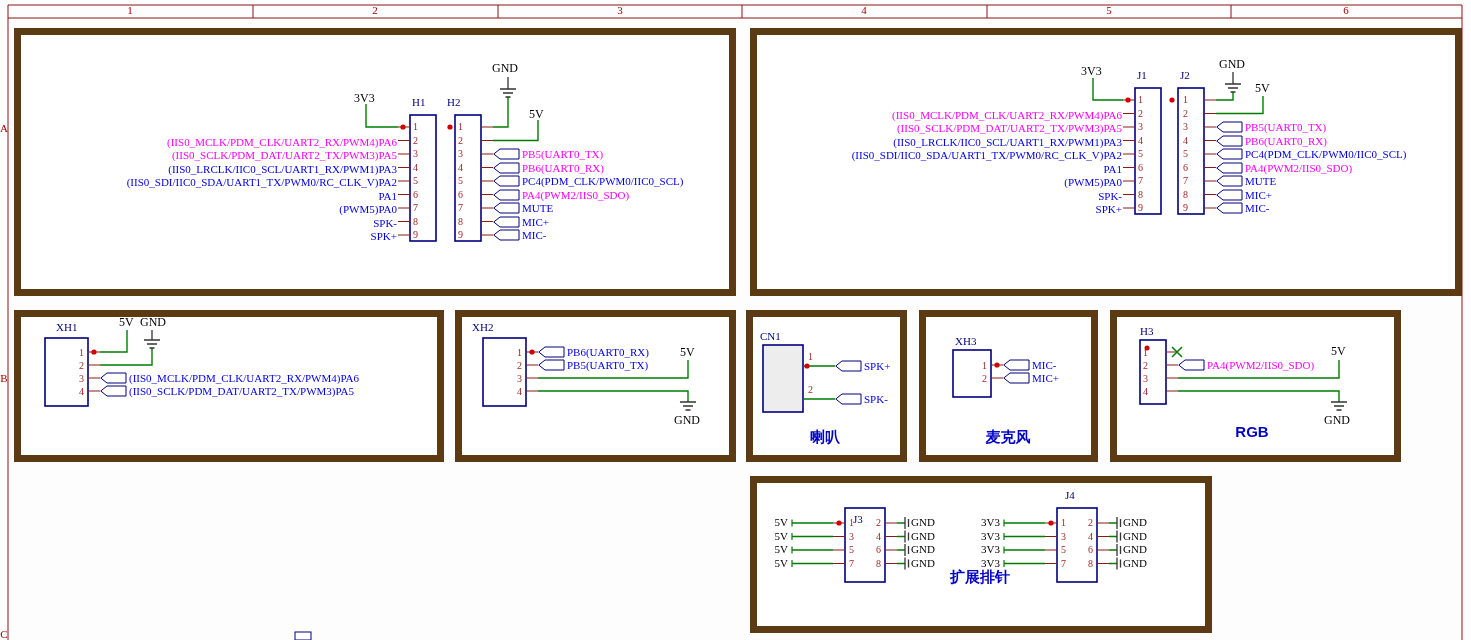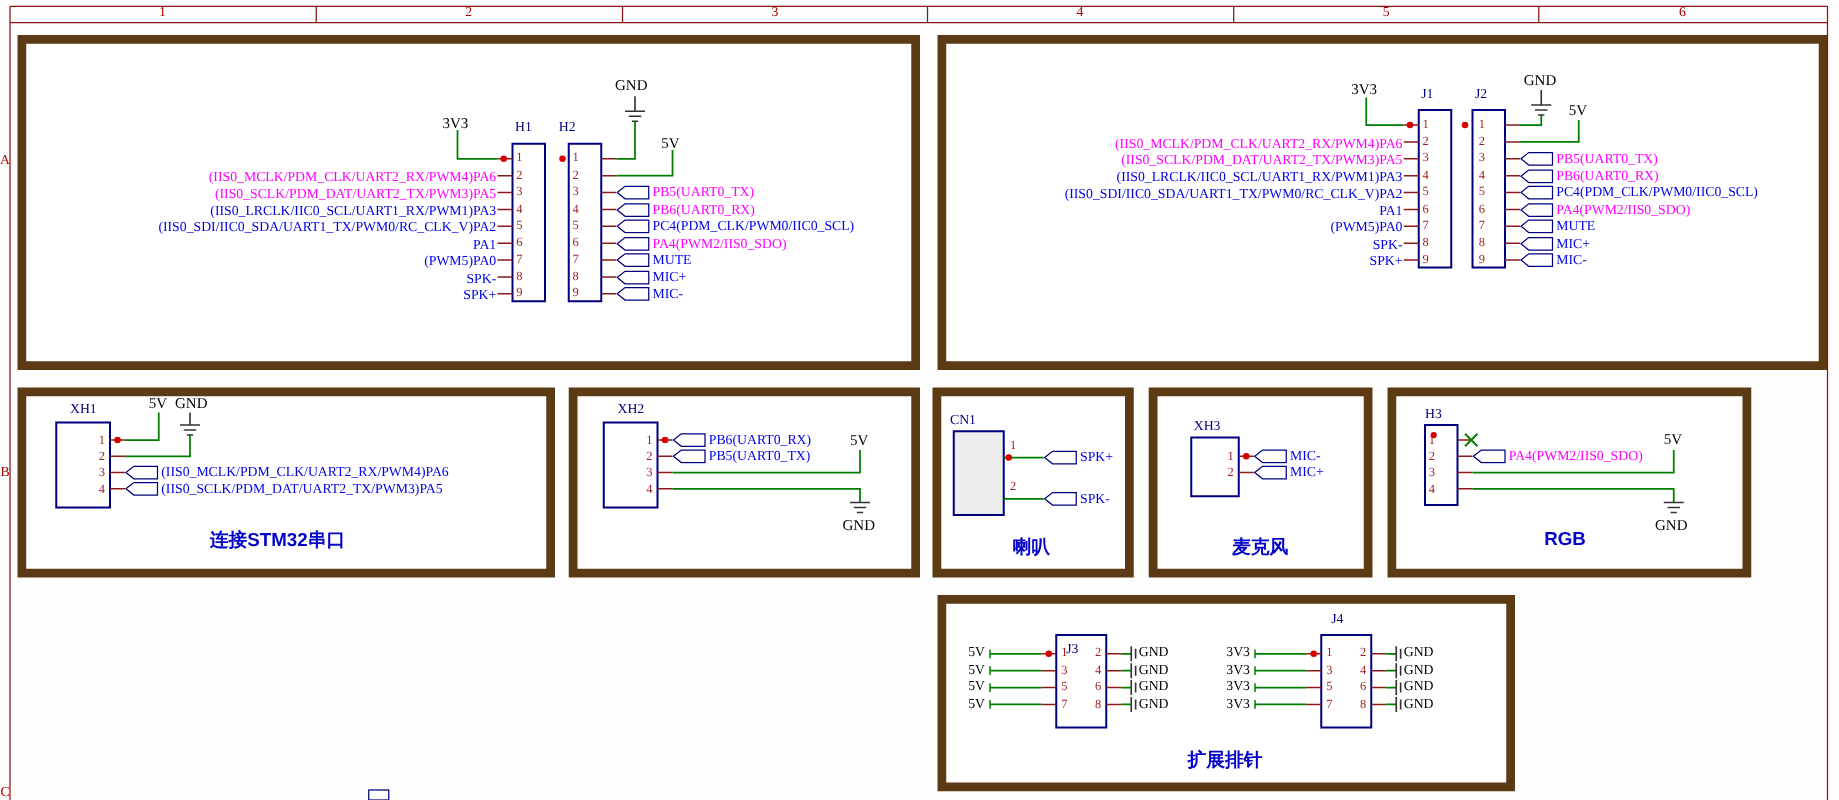--- a/index.html
+++ b/index.html
@@ -329,23 +329,22 @@
         </svg>
         <span class="net blu">(IIS0_MCLK/PDM_CLK/UART2_RX/PWM4)PA6</span>
       </div>
       <div class="portrow">
         <svg width="27" height="12" viewBox="0 0 27 12">
           <polygon points="0.75,6 7,1 26,1 26,11 7,11" fill="#fff" stroke="#00007f"></polygon>
         </svg>
         <span class="net blu">(IIS0_SCLK/PDM_DAT/UART2_TX/PWM3)PA5</span>
       </div>
     </div>
-  <div class="txt title" style="left:97px;top:423px;width:250px">连接STM32串口</div>
-
-  <span class="txt ref" style="left:494px;top:321px">XH2</span>
+
+  <span class="txt ref" style="left:472px;top:321px">XH2</span>
   <span class="txt pwr" style="left:680px;top:345px">5V</span>
   <span class="txt pwr" style="left:674px;top:413px">GND</span>
   <div class="txt stack pins p13 right" style="left:510px;top:345.5px;width:12px">
 
   <div>1</div>
       <div>2</div>
       <div>3</div>
       <div>4</div>
     </div>
   <div class="txt stack p13" style="left:538px;top:345.5px">
@@ -482,15 +481,15 @@
       <div>3V3</div>
     </div>
   <div class="txt stack pwr11 p135" style="left:1123px;top:516.25px">
 
   <div>GND</div>
       <div>GND</div>
       <div>GND</div>
       <div>GND</div>
     </div>
 
-  <div class="txt title" style="left:880px;top:599px;width:200px">扩展排针</div>
+  <div class="txt title" style="left:880px;top:568px;width:200px">扩展排针</div>
 
 </div>
 
 </body></html>

